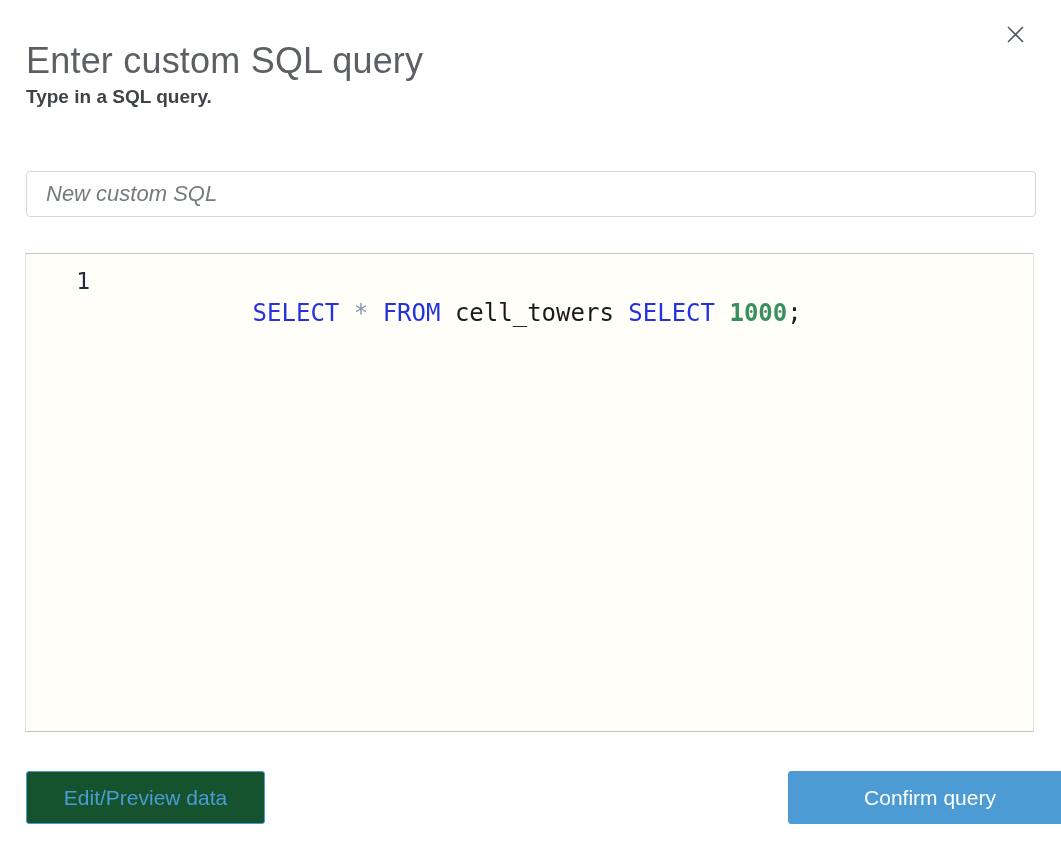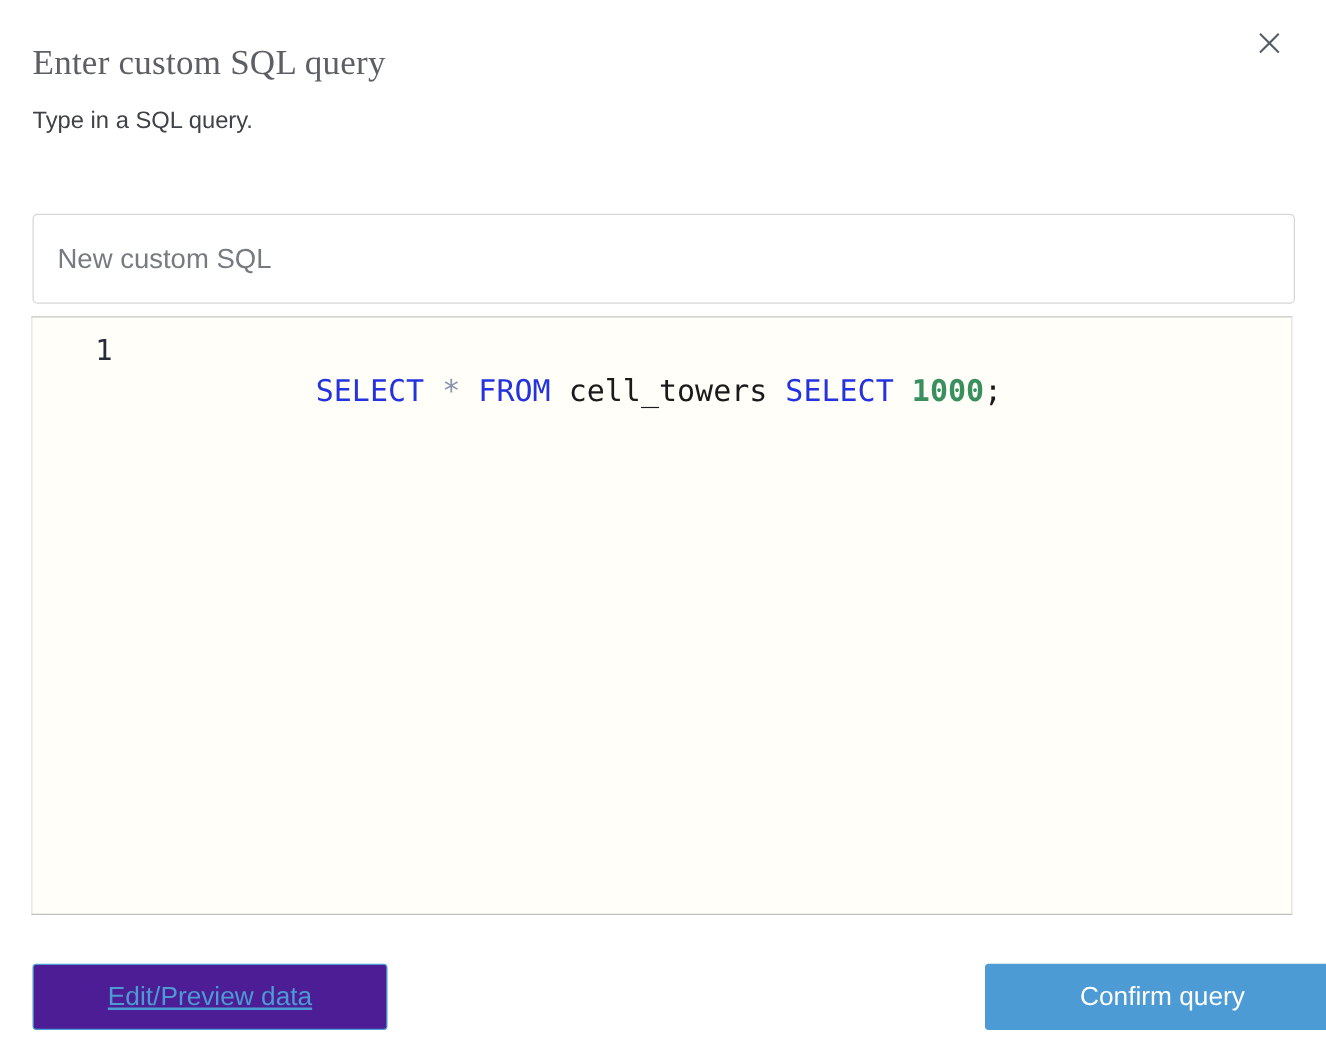--- a/index.html
+++ b/index.html
@@ -17,25 +17,24 @@
     position: relative;
     background: #ffffff;
     font-family: "Liberation Sans", sans-serif;
     overflow: hidden;
   }
 
   .dialog-title {
     position: absolute;
     left: 26px;
     top: 16px;
-    font-size: 28px;
+    font-size: 36px;
     font-weight: 400;
     color: #5c5f63;
     letter-spacing: 0.2px;
-    font-family: Liberation Serif, serif;
   }
 
   .close-button {
     position: absolute;
     top: 20px;
     right: 32px;
     width: 28px;
     height: 28px;
     display: flex;
     align-items: center;
@@ -45,36 +44,38 @@
     border: none;
     padding: 0;
   }
 
   .dialog-subtitle {
     position: absolute;
     left: 26px;
     top: 86px;
     font-size: 19px;
     color: #3f4347;
+    font-weight: bold;
   }
 
   .query-name-input {
     position: absolute;
     left: 26px;
     top: 171px;
     width: 1010px;
-    height: 72px;
+    height: 46px;
     border: 1px solid #d6d6d6;
     border-radius: 4px;
     padding: 0 19px;
     font-family: "Liberation Sans", sans-serif;
     font-size: 22px;
     color: #767b80;
     background: #ffffff;
     outline: none;
+    font-style: italic;
   }
 
   .sql-editor {
     position: absolute;
     left: 25px;
     top: 253px;
     width: 1009px;
     height: 479px;
     background: var(--editor-bg, #fffef8);
     border: 1px solid #e3e3de;
@@ -119,25 +120,24 @@
     font-family: "Liberation Sans", sans-serif;
     font-size: 21px;
     display: flex;
     align-items: center;
     justify-content: center;
     cursor: pointer;
   }
 
   .edit-preview-button {
     left: 26px;
-    width: 284px;
-    background: #4c1d95;
+    width: 239px;
+    background: #14532d;
     border: 1px solid var(--accent-blue, #4c9bd4);
     color: var(--accent-blue, #4c9bd4);
-    text-decoration: underline;
   }
 
   .confirm-button {
     left: 788px;
     width: 284px;
     background: var(--accent-blue, #4c9bd4);
     border: 1px solid var(--accent-blue, #4c9bd4);
     color: #ffffff;
   }
 </style>

